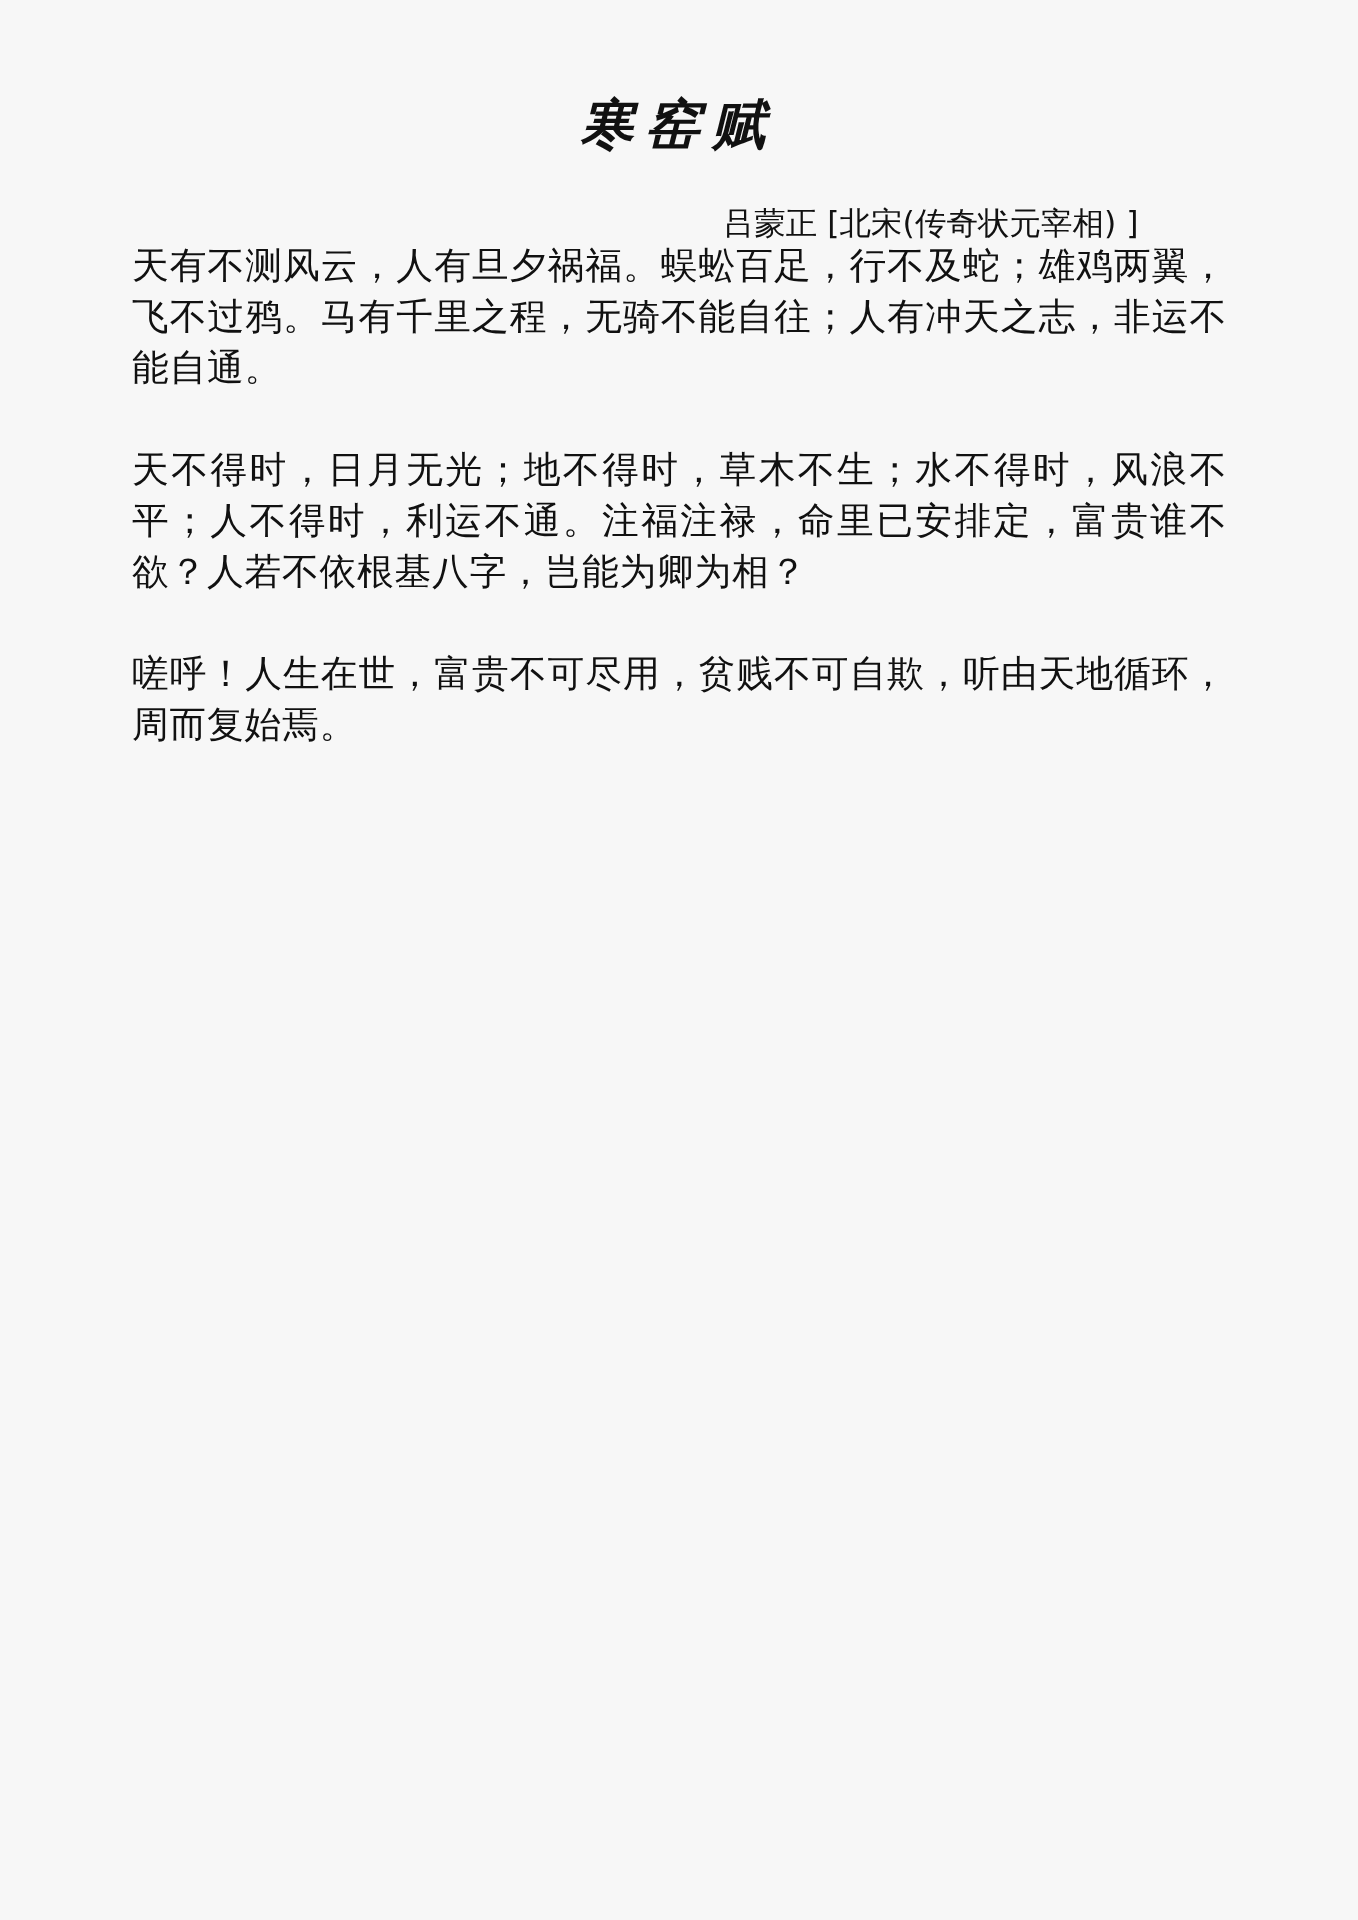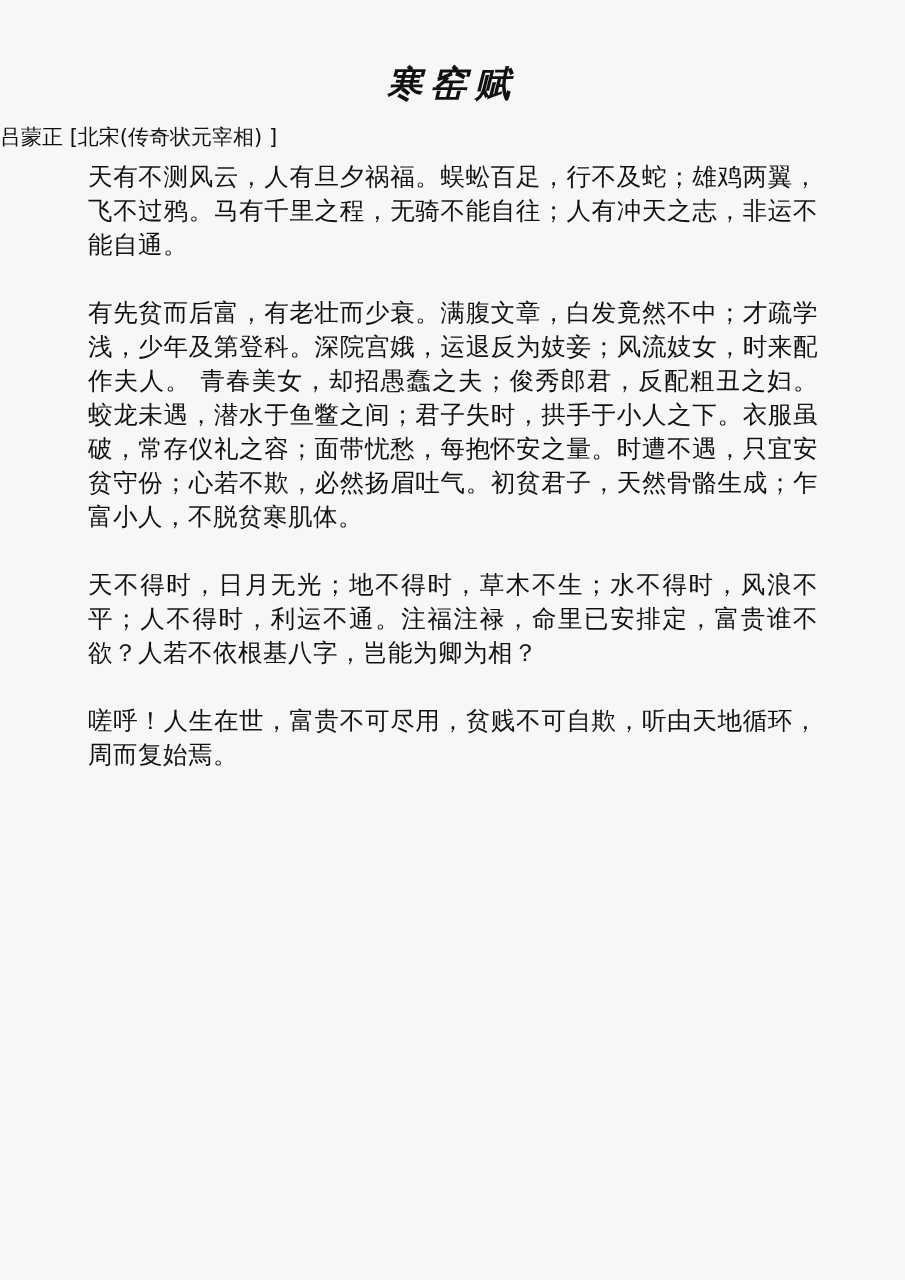--- a/index.html
+++ b/index.html
@@ -23,24 +23,24 @@
       text-align: center;
       font-family: "DejaVu Serif", "Liberation Serif", serif;
       font-size: 36px;
       font-weight: bold;
       letter-spacing: 8px;
       font-style: italic;
       line-height: 50px;
     }
     .author {
       position: absolute;
-      top: 122px;
+      top: 134px;
       left: 0;
       width: 759px;
-      text-align: left;
+      text-align: right;
       font-size: 21px;
       line-height: 30px;
     }
     .content {
       position: absolute;
       top: 160px;
       left: 88px;
       width: 730px;
     }
     .para {
@@ -53,16 +53,15 @@
     }
   </style>
 </head>
 <body>
 
 <div class="title">寒窑赋</div>
 <div class="author">吕蒙正  [北宋(传奇状元宰相) ]</div>
 
 <div class="content">
   <p class="para">天有不测风云，人有旦夕祸福。蜈蚣百足，行不及蛇；雄鸡两翼，飞不过鸦。马有千里之程，无骑不能自往；人有冲天之志，非运不能自通。</p>
-  <p class="para">有先贫而后富，有老壮而少衰。满腹文章，白发竟然不中；才疏学浅，少年及第登科。深院宫娥，运退反为妓妾；风流妓女，时来配作夫人。 青春美女，却招愚蠢之夫；俊秀郎君，反配粗丑之妇。蛟龙未遇，潜水于鱼鳖之间；君子失时，拱手于小人之下。衣服虽破，常存仪礼之容；面带忧愁，每抱怀安之量。时遭不遇，只宜安贫守份；心若不欺，必然扬眉吐气。初贫君子，天然骨骼生成；乍富小人，不脱贫寒肌体。</p>
   <p class="para">天不得时，日月无光；地不得时，草木不生；水不得时，风浪不平；人不得时，利运不通。注福注禄，命里已安排定，富贵谁不欲？人若不依根基八字，岂能为卿为相？</p>
   <p class="para">嗟呼！人生在世，富贵不可尽用，贫贱不可自欺，听由天地循环，周而复始焉。</p>
 </div>
 
 </body></html>

